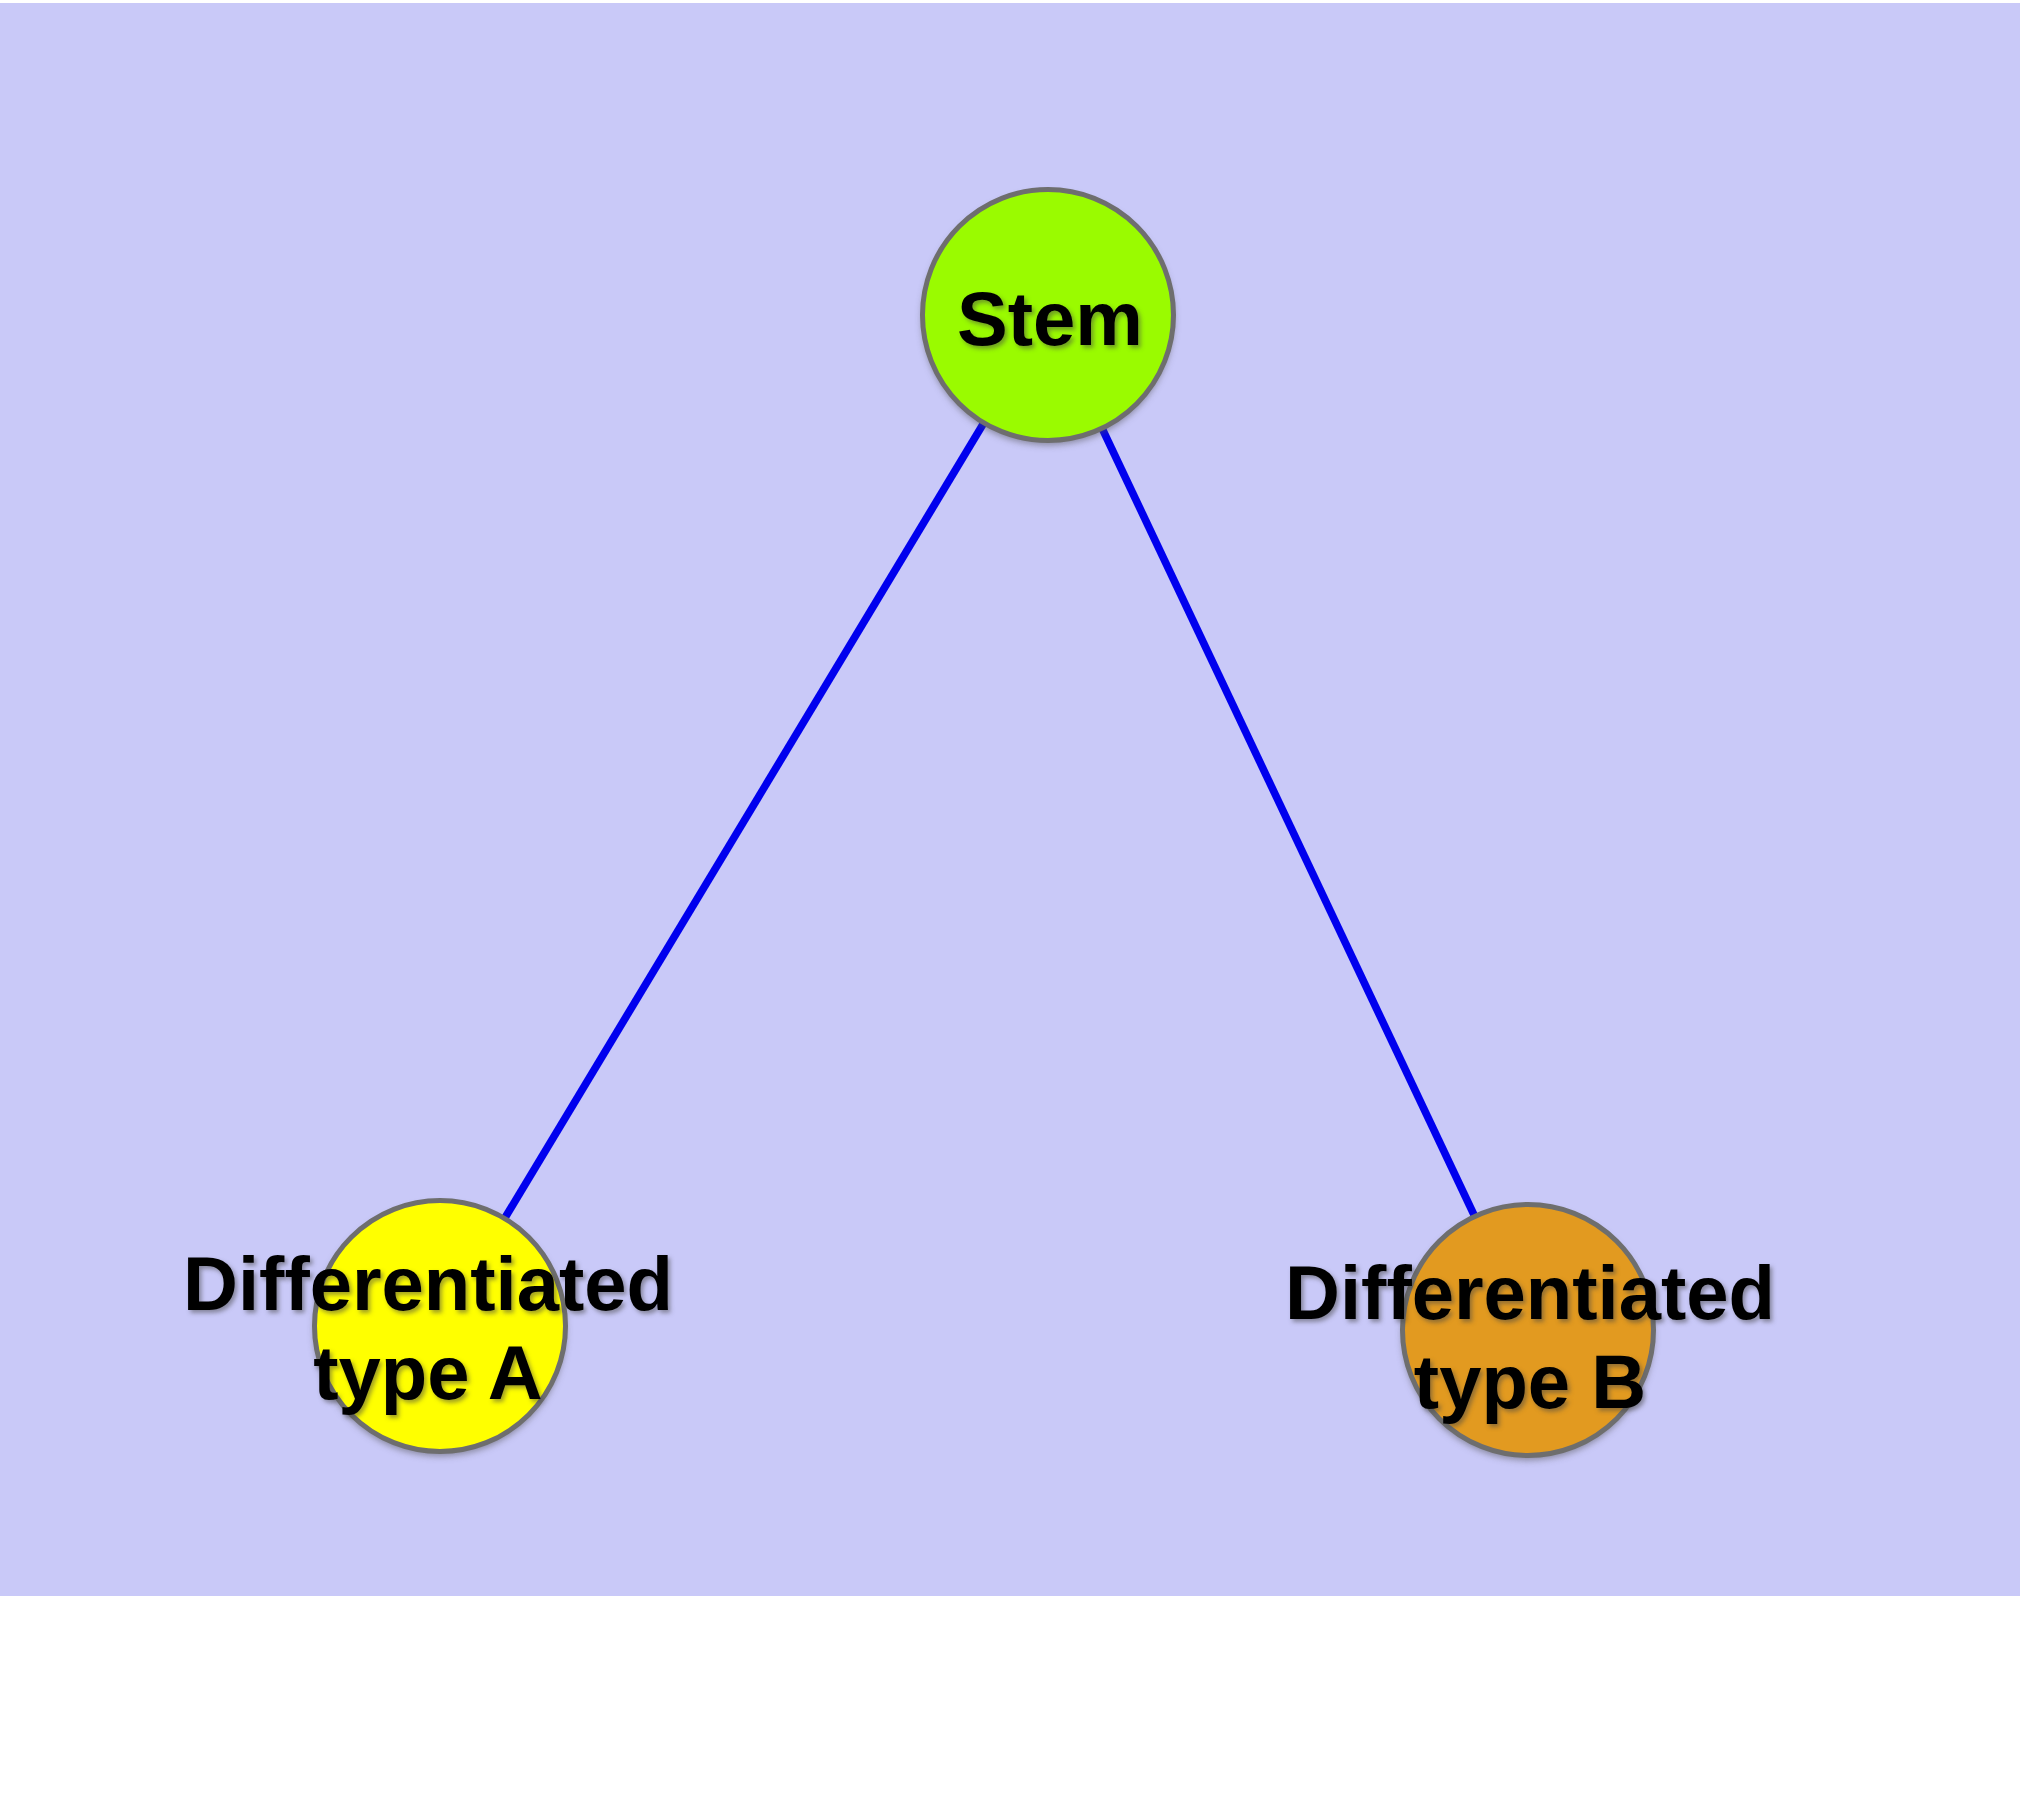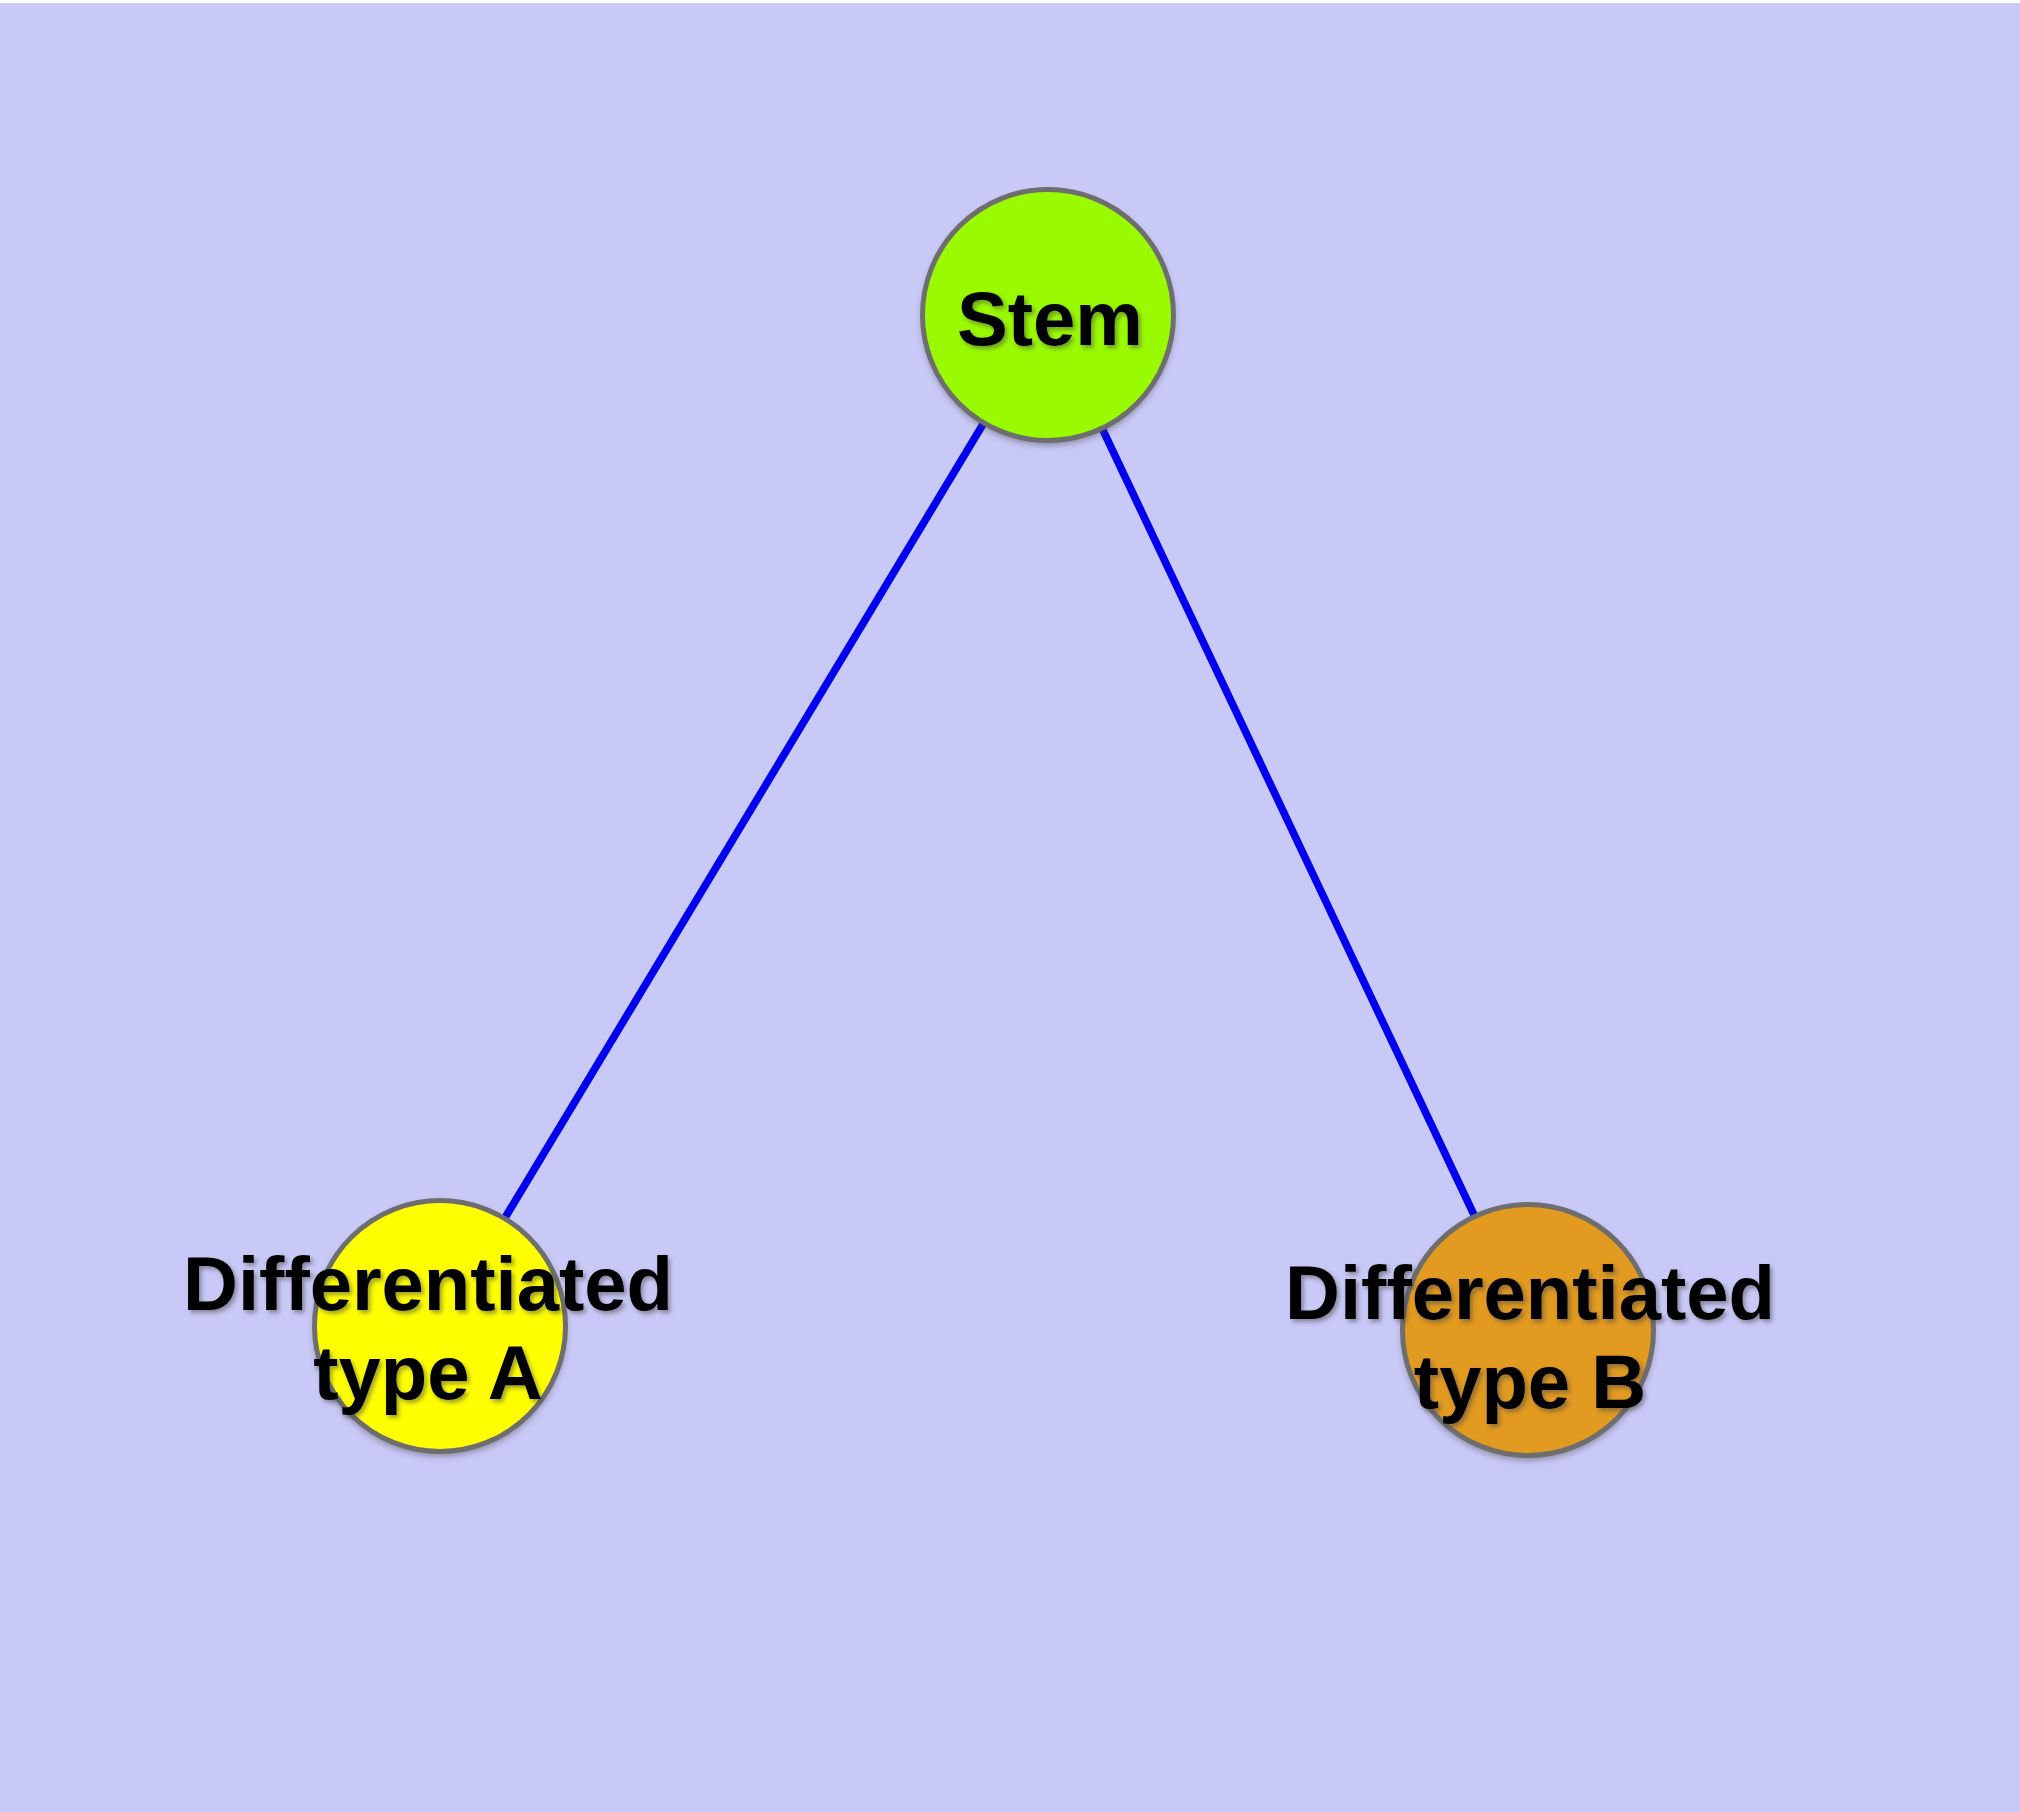--- a/index.html
+++ b/index.html
@@ -1,18 +1,18 @@
 <!DOCTYPE html>
 <html style="font-size:13.6px"><head>
 <meta charset="utf-8">
 <style>
   html,body{margin:0;padding:0;background:#ffffff;}
   .canvas{
     position:relative;
-    width:2021px;height:1812px;
+    width:2021px;height:1596px;
     overflow:hidden;
     font-family:"Liberation Sans",sans-serif;
   }
   .top-strip{
     position:absolute;top:0;left:0;width:100%;height:2.5px;
   }
   svg.edges-layer{
     position:absolute;left:0;top:0;width:2021px;height:1812px;
   }
   .edge{

